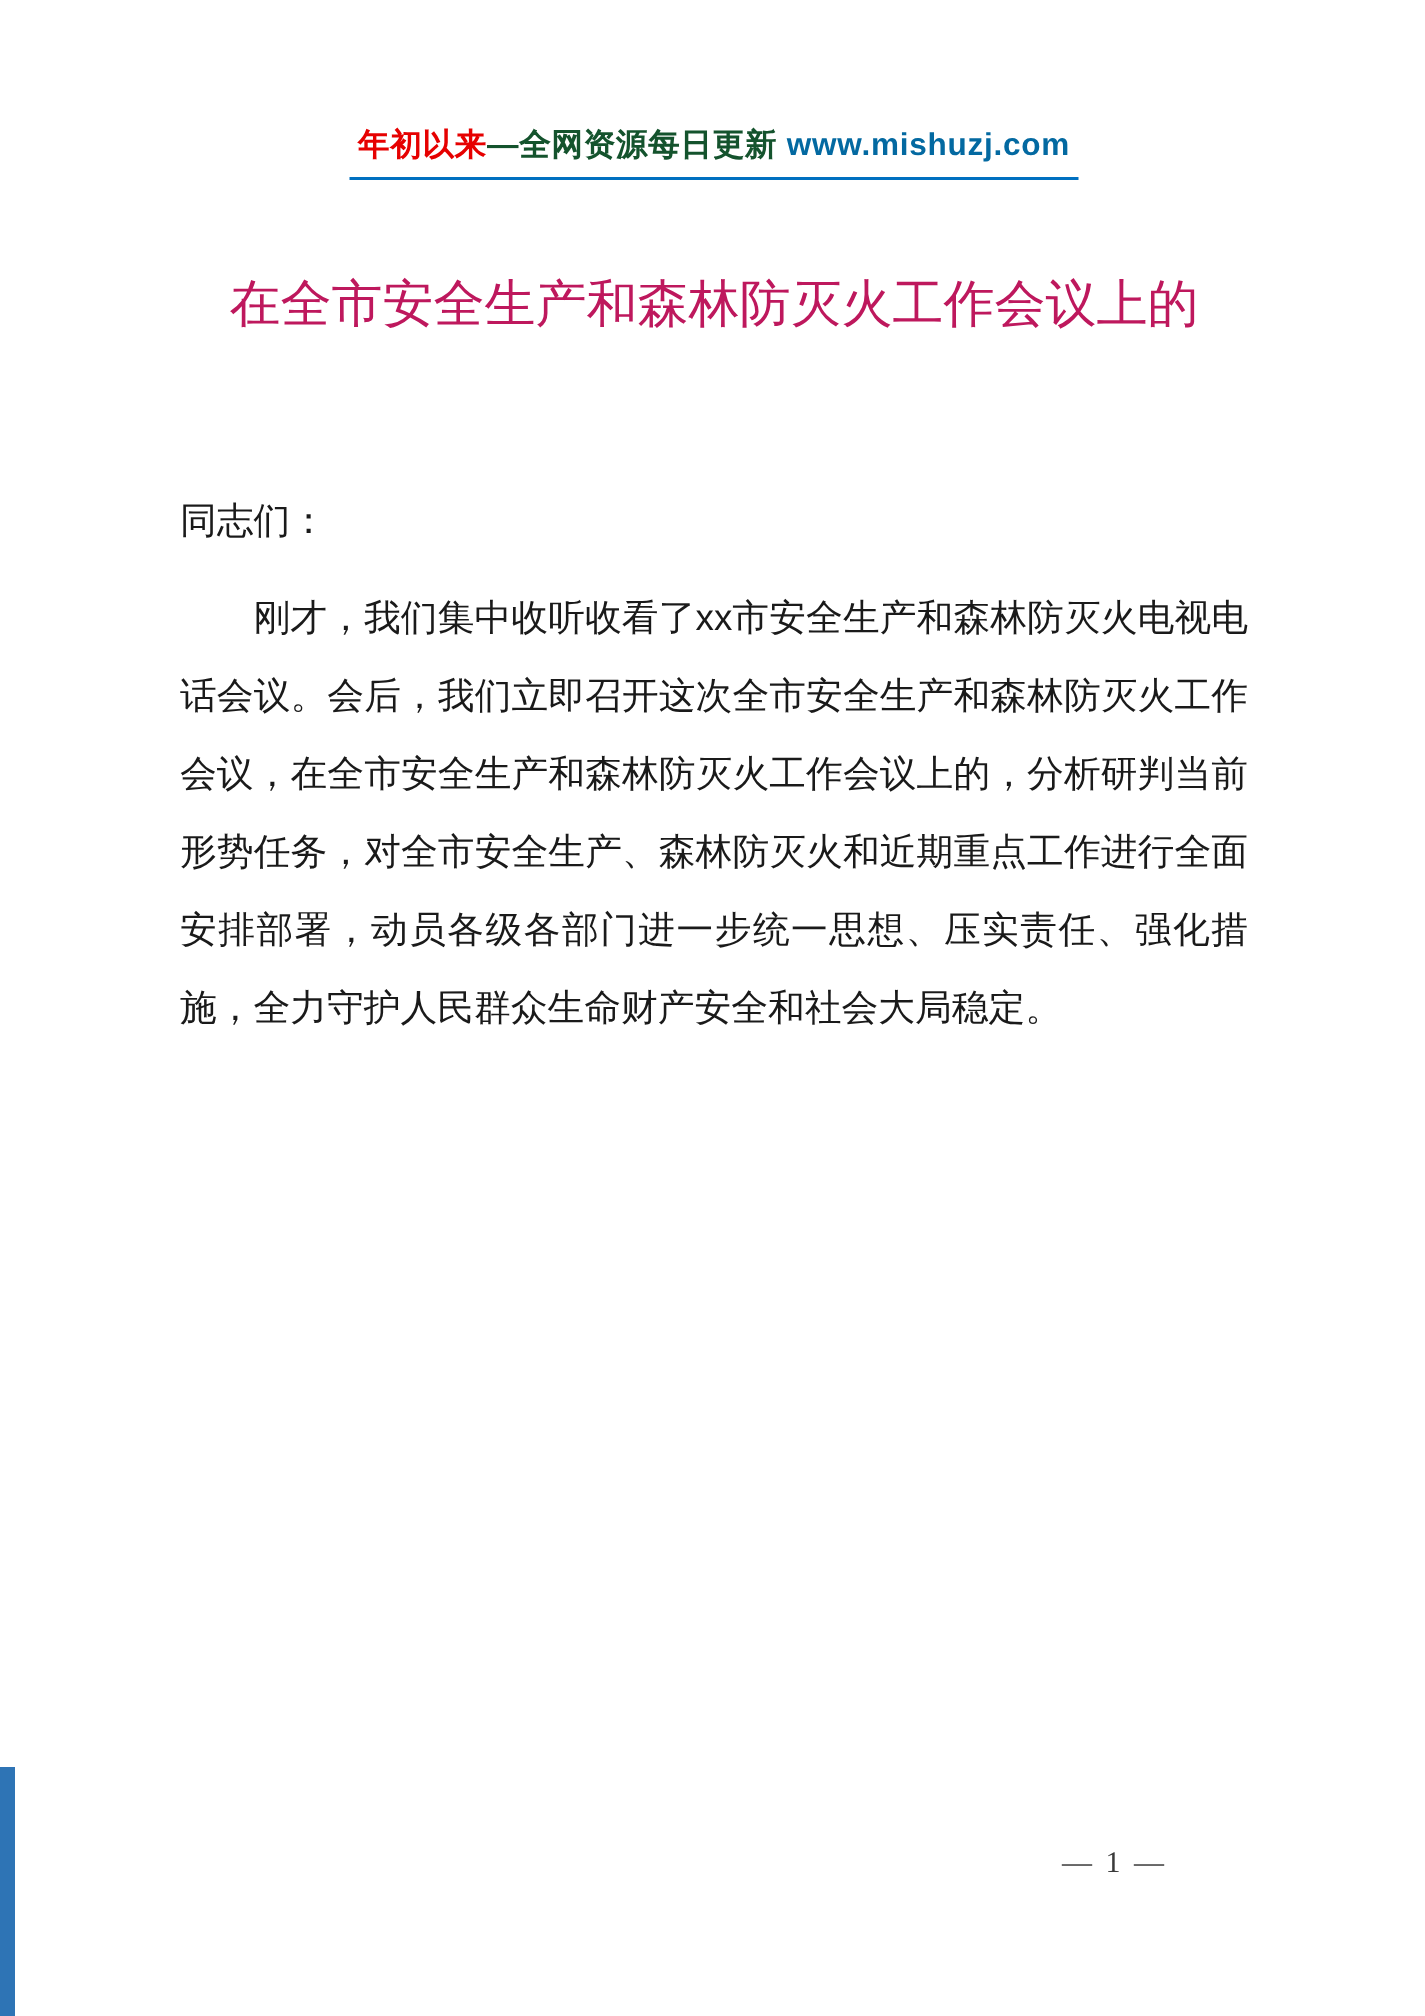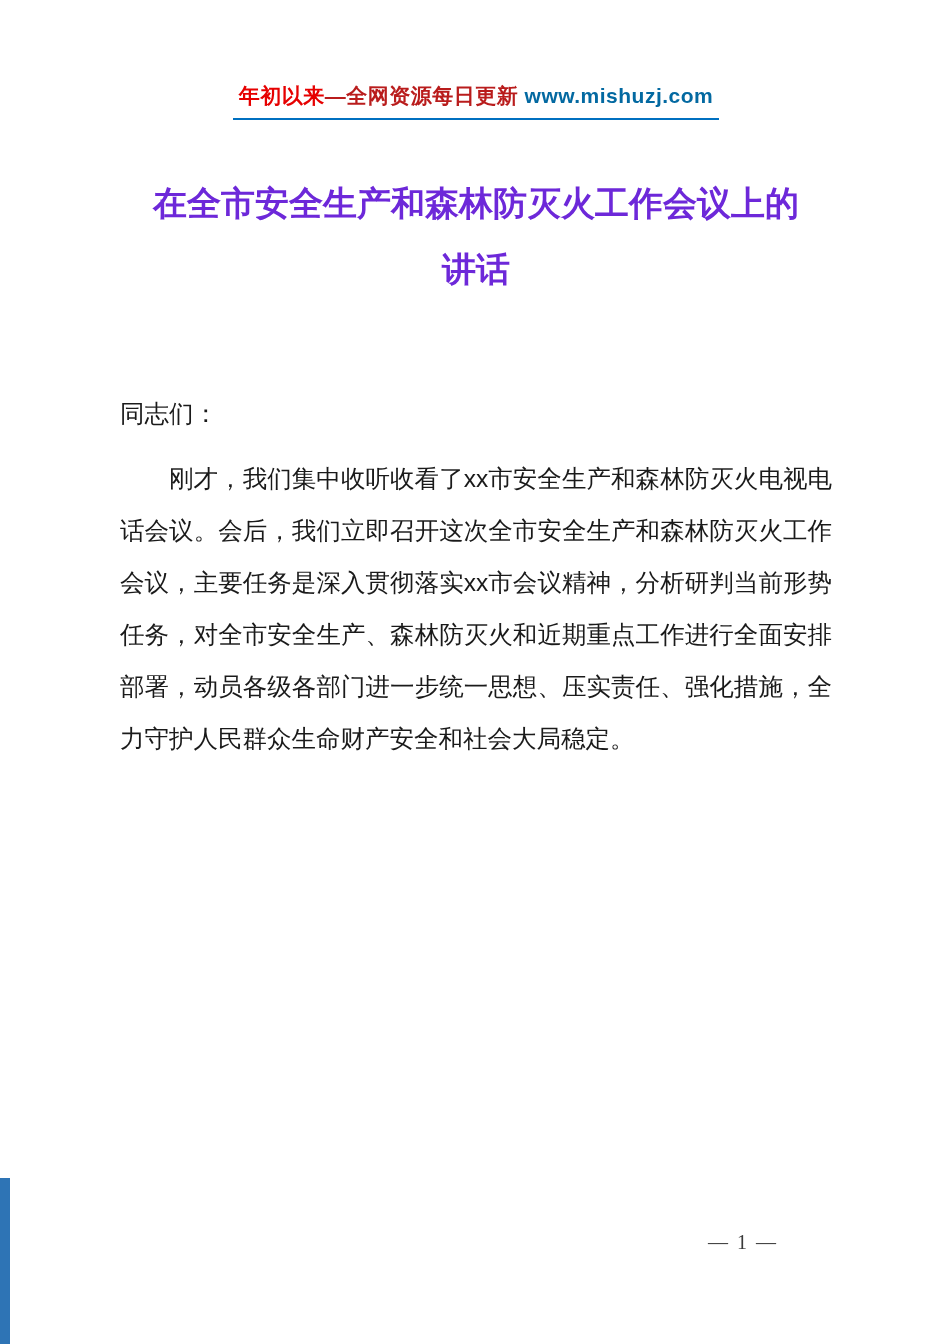--- a/index.html
+++ b/index.html
@@ -27,31 +27,31 @@
   .doc-header .header-inner {
     display: inline-block;
     border-bottom: 2px solid #0070c0;
     padding: 0 6px 8px 6px;
     font-size: 21px;
     font-weight: bold;
     letter-spacing: 0.5px;
     white-space: nowrap;
   }
   .brand   { color: #e60000; }
-  .tagline { color: #b91c1c; }
+  .tagline { color: #14532d; }
   .url     { color: #0369a1; text-decoration: none; cursor: pointer; }
 
   
   .title {
     margin: 50px 0 0 0;
     font-size: 34px;
-    font-weight: 700;
+    font-weight: 400;
     text-align: center;
     line-height: 66px;
-    color: #6d28d9;
+    color: #be185d;
   }
   .title span { display: block; }
 
   
   .salutation {
     margin: 86px 0 0 0;
     font-size: 24.5px;
     line-height: 52px;
   }
   .para {
@@ -90,25 +90,24 @@
 
   <header class="doc-header">
     <span class="header-inner">
       <span class="brand">年初以来</span><span class="tagline">—全网资源每日更新 </span>
       <a class="url">www.mishuzj.com</a>
     </span>
   </header>
 
   <h1 class="title">
     <span>在全市安全生产和森林防灭火工作会议上的</span>
-    <span>讲话</span>
   </h1>
 
   <p class="salutation">同志们：</p>
 
-  <p class="para">刚才，我们集中收听收看了xx市安全生产和森林防灭火电视电话会议。会后，我们立即召开这次全市安全生产和森林防灭火工作会议，主要任务是深入贯彻落实xx市会议精神，分析研判当前形势任务，对全市安全生产、森林防灭火和近期重点工作进行全面安排部署，动员各级各部门进一步统一思想、压实责任、强化措施，全力守护人民群众生命财产安全和社会大局稳定。</p>
+  <p class="para">刚才，我们集中收听收看了xx市安全生产和森林防灭火电视电话会议。会后，我们立即召开这次全市安全生产和森林防灭火工作会议，在全市安全生产和森林防灭火工作会议上的，分析研判当前形势任务，对全市安全生产、森林防灭火和近期重点工作进行全面安排部署，动员各级各部门进一步统一思想、压实责任、强化措施，全力守护人民群众生命财产安全和社会大局稳定。</p>
 
 
   <div class="page-number">— 1 —</div>
 
   <div class="accent-bar"></div>
 
 </div>
 
 </body></html>

